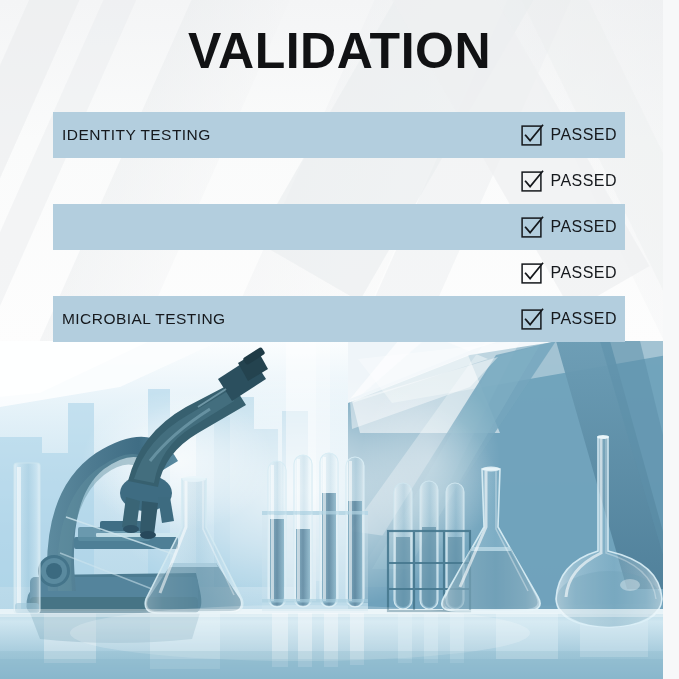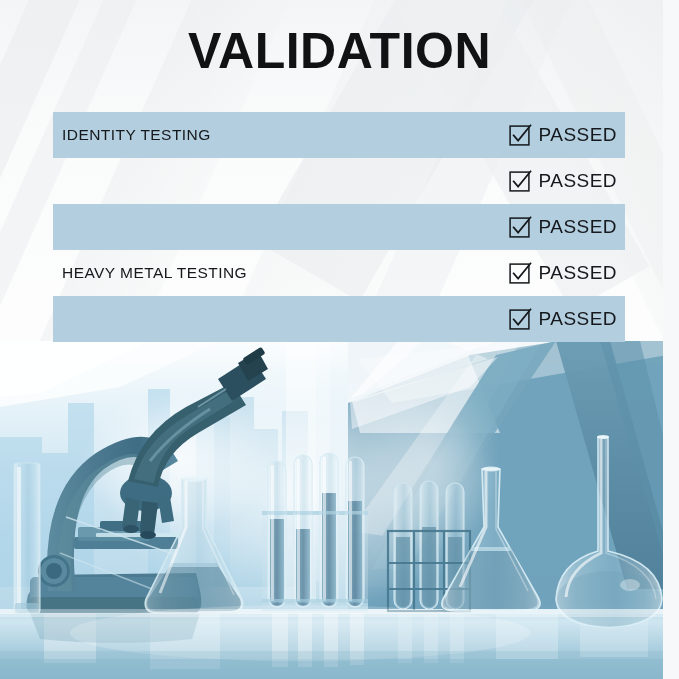--- a/index.html
+++ b/index.html
@@ -58,21 +58,21 @@
     white-space:nowrap; text-transform:uppercase;
   }
   .row-status{
     position:absolute; right:0px; top:0; height:46px;
     display:flex; align-items:center; gap:9px;
     padding-right:8px;
   }
   .chkbox{ width:21px; height:21px; position:relative; display:block; }
   .chkbox svg{ display:block; overflow:visible; }
   .status-text{
-    font-size:19px; letter-spacing:.45px; color:#15181c; font-weight:400;
+    font-size:16px; letter-spacing:.45px; color:#15181c; font-weight:400;
     white-space:nowrap; text-transform:uppercase;
   }
 
   
   .photo{
     position:absolute; left:0; top:341px; width:679px; height:338px;
     overflow:hidden;
     background:linear-gradient(180deg,#f8fafb 0%,#eaf3f8 18%,#cfe6f1 45%,#b7d8e8 70%,#bcdbe9 100%);
   }
   .photo svg{ position:absolute; left:0; top:0; display:block; }
@@ -129,33 +129,33 @@
           <svg width="21" height="21" viewBox="0 0 21 21">
             <rect x="1.1" y="1.1" width="18.8" height="18.8" fill="none" stroke="#15181c" stroke-width="1.5"></rect>
             <path d="M4.6 10.4 L9.1 15.6 L21.5 0.4" fill="none" stroke="#15181c" stroke-width="1.7" stroke-linecap="square"></path>
           </svg>
         </span>
         <span class="status-text">PASSED</span>
       </span>
     </div>
 
     <div class="row">
-      <span class="row-label">HEAVY METAL TESTING</span>
       <span class="row-status">
         <span class="chkbox">
           <svg width="21" height="21" viewBox="0 0 21 21">
             <rect x="1.1" y="1.1" width="18.8" height="18.8" fill="none" stroke="#15181c" stroke-width="1.5"></rect>
             <path d="M4.6 10.4 L9.1 15.6 L21.5 0.4" fill="none" stroke="#15181c" stroke-width="1.7" stroke-linecap="square"></path>
           </svg>
         </span>
         <span class="status-text">PASSED</span>
       </span>
     </div>
 
     <div class="row shaded">
+      <span class="row-label">MICROBIAL TESTING</span>
       <span class="row-status">
         <span class="chkbox">
           <svg width="21" height="21" viewBox="0 0 21 21">
             <rect x="1.1" y="1.1" width="18.8" height="18.8" fill="none" stroke="#15181c" stroke-width="1.5"></rect>
             <path d="M4.6 10.4 L9.1 15.6 L21.5 0.4" fill="none" stroke="#15181c" stroke-width="1.7" stroke-linecap="square"></path>
           </svg>
         </span>
         <span class="status-text">PASSED</span>
       </span>
     </div>

